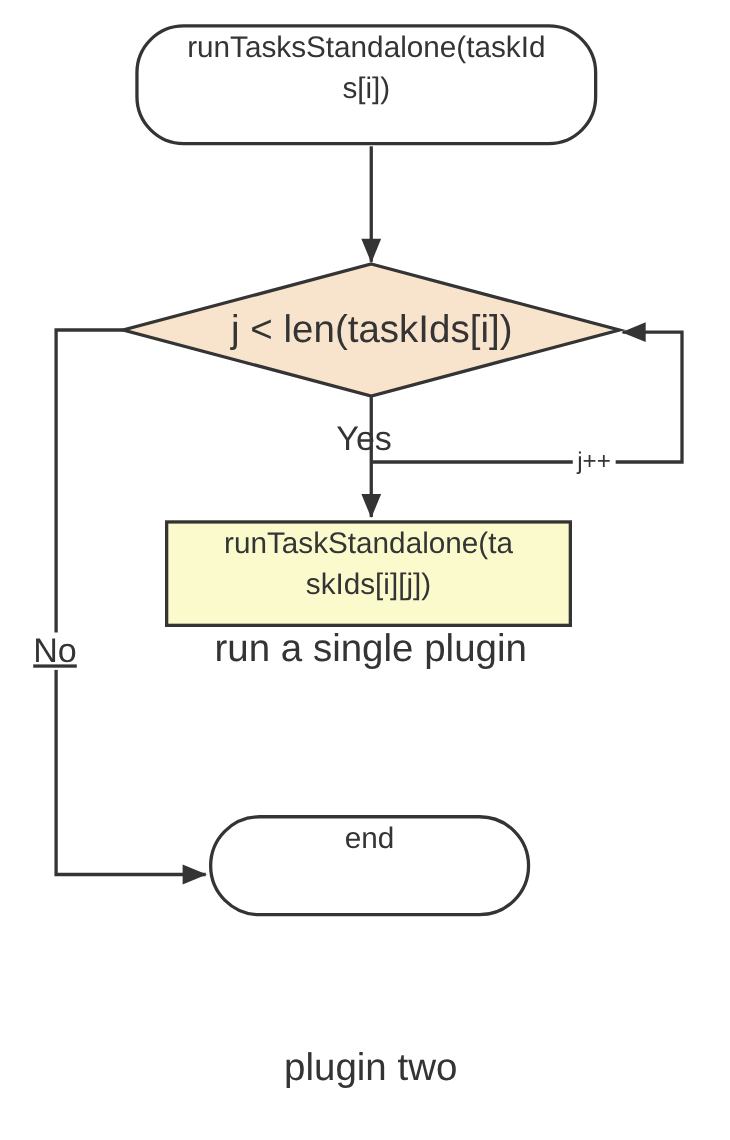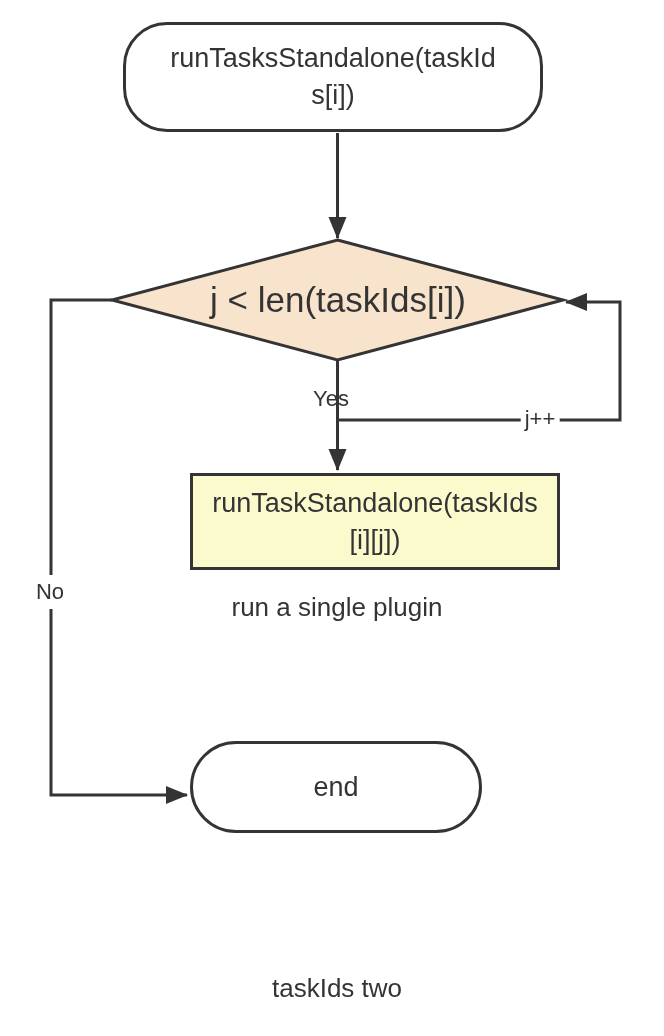--- a/index.html
+++ b/index.html
@@ -16,76 +16,74 @@
     position: absolute;
     left: 0; top: 0;
     width: 664px; height: 1036px;
   }
   .node {
     position: absolute;
     box-sizing: border-box;
     border: 3px solid #343434;
     background: #ffffff;
     display: flex;
-    align-items: center;
+    align-items: flex-start;
     justify-content: center;
     text-align: center;
     font-size: 27px;
     line-height: 37px;
   }
   .terminator { border-radius: 44px; }
   #start-node {
     left: 123px; top: 22px;
     width: 420px; height: 110px;
     padding: 0 39px;
   }
   #start-node .label, #process-node .label { word-break: break-all; }
   #process-node {
     left: 150px; top: 473px;
     width: 370px; height: 97px;
-    padding: 0 16px;
+    padding: 0 47px;
     background: #FAFACD;
-    margin-left: 40px;
   }
   #end-node {
     left: 190px; top: 741px;
     width: 292px; height: 92px;
     border-radius: 52px;
   }
   #decision-label {
     position: absolute;
     left: 112px; top: 240px;
     width: 452px; height: 120px;
     display: flex;
     align-items: center;
     justify-content: center;
     font-size: 35px;
     text-align: center;
   }
   .edge-label {
     position: absolute;
     transform: translate(-50%, -50%);
-    font-size: 22px;
+    font-size: 31px;
     line-height: 30px;
     white-space: nowrap;
   }
   #label-yes { left: 331px; top: 399px; }
-  #label-no  { left: 50px;  top: 592px; background: #ffffff; padding: 2px 5px; }
+  #label-no  { left: 50px;  top: 592px; background: #ffffff; padding: 2px 5px; text-decoration: underline; }
   #label-increment {
     left: 540px; top: 419px;
     font-size: 22px;
     background: #ffffff;
     padding: 1px 4px;
   }
   .caption {
     position: absolute;
     transform: translate(-50%, -50%);
-    font-size: 26px;
+    font-size: 35px;
     white-space: nowrap;
-    margin-top: 17px;
   }
   #caption-process { left: 337px; top: 590px; }
   #caption-title   { left: 337px; top: 971px; }
 </style>
 </head>
 <body>
 
 <div id="canvas">
 
   <svg id="edges-layer" viewBox="0 0 664 1036" xmlns="http://www.w3.org/2000/svg">
@@ -118,15 +116,15 @@
 
   <div id="process-node" class="node">
     <span class="label">runTaskStandalone(taskIds[i][j])</span>
   </div>
   <div id="caption-process" class="caption">run a single plugin</div>
 
   <div id="end-node" class="node terminator">
     <span class="label">end</span>
   </div>
 
-  <div id="caption-title" class="caption">taskIds two</div>
+  <div id="caption-title" class="caption">plugin two</div>
 
 </div>
 
 </body></html>

